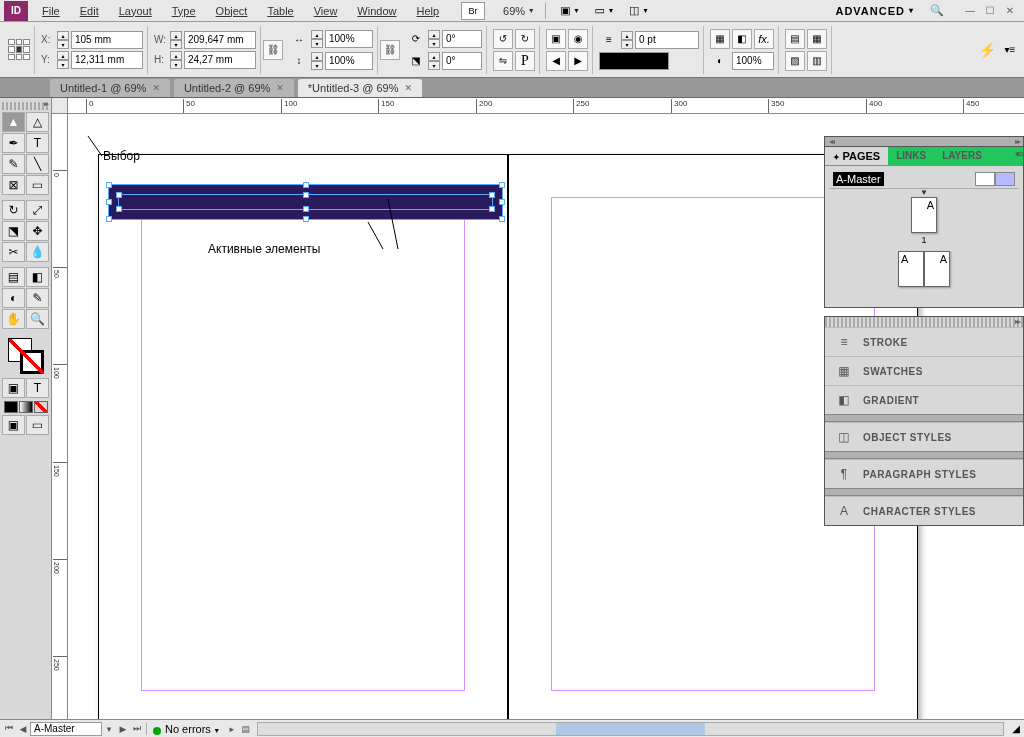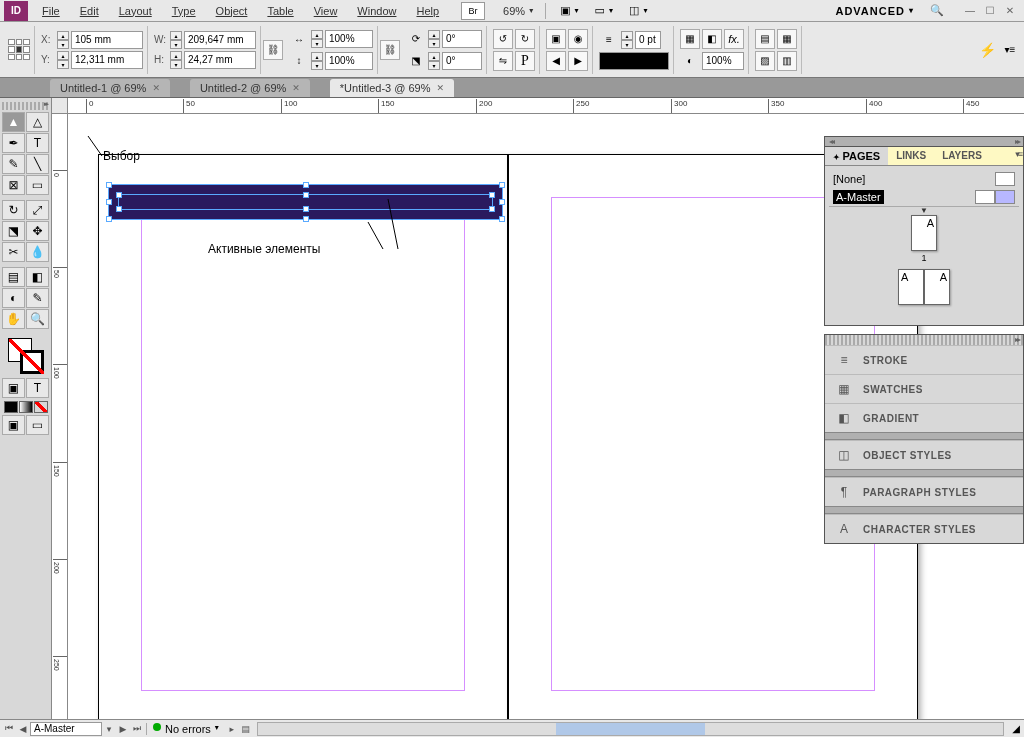--- a/index.html
+++ b/index.html
@@ -29,21 +29,21 @@
   .ctrl-spinner { width: 12px; height: 18px; display: flex; flex-direction: column; }
   .ctrl-spinner span { flex: 1; border: 1px solid #999; background: #f0f0f0; font-size: 6px; display: flex; align-items: center; justify-content: center; cursor: pointer; }
   .ctrl-icon { width: 20px; height: 20px; border: 1px solid #aaa; background: #f8f8f8; display: flex; align-items: center; justify-content: center; font-size: 10px; cursor: pointer; }
   .ref-point { width: 22px; height: 22px; display: grid; grid-template-columns: repeat(3, 1fr); grid-template-rows: repeat(3, 1fr); gap: 1px; }
   .ref-point span { background: #fff; border: 1px solid #888; }
   .ref-point span.active { background: #333; }
   .stroke-preview { width: 70px; height: 18px; background: #000; border: 1px solid #999; }
 
   
   .tabbar { background: #999; height: 20px; display: flex; align-items: flex-end; padding-left: 50px; border-bottom: 1px solid #666; }
-  .tab { background: #b5b5b5; padding: 3px 10px; margin-right: 20px; font-size: 10px; color: #333; display: flex; align-items: center; gap: 6px; cursor: pointer; border-top-left-radius: 3px; border-top-right-radius: 3px; }
+  .tab { background: #b5b5b5; padding: 3px 10px; margin-right: 4px; font-size: 10px; color: #333; display: flex; align-items: center; gap: 6px; cursor: pointer; border-top-left-radius: 3px; border-top-right-radius: 3px; }
   .tab.active { background: #e8e8e8; }
   .tab-close { font-size: 9px; color: #666; cursor: pointer; }
 
   
   .workarea { position: absolute; top: 98px; left: 0; right: 0; bottom: 18px; display: flex; }
   
   
   .tools { width: 52px; background: #d8d8d8; border-right: 1px solid #888; display: flex; flex-direction: column; padding: 4px 2px; }
   .tools-grip { height: 8px; background: repeating-linear-gradient(90deg, #aaa, #aaa 2px, #d8d8d8 2px, #d8d8d8 4px); margin-bottom: 2px; position: relative; }
   .tools-grip::after { content: "▸▸"; position: absolute; right: 2px; top: -2px; font-size: 7px; color: #666; letter-spacing: -2px; }
@@ -77,21 +77,21 @@
   .selected-frame { position: absolute; top: 70px; left: 40px; width: 395px; height: 36px; background: #2a1a5e; border: 1px solid #5aaaff; }
   .text-frame { position: absolute; top: 80px; left: 50px; width: 375px; height: 16px; border: 1px solid #5aaaff; }
   .text-frame-text { color: #f0a050; font-size: 10px; padding: 1px 4px; }
   .sel-handle { position: absolute; width: 6px; height: 6px; background: #fff; border: 1px solid #5aaaff; }
   
   .annotation { position: absolute; font-size: 12px; color: #000; }
   
   
   .right-dock { position: absolute; top: 38px; right: 0; width: 200px; z-index: 10; }
   .panel { background: #d8d8d8; border: 1px solid #555; margin-bottom: 0; }
-  .panel-tabs { display: flex; background: #fef9c3; border-bottom: 1px solid #888; position: relative; }
+  .panel-tabs { display: flex; background: #22c55e; border-bottom: 1px solid #888; position: relative; }
   .panel-expand { position: absolute; right: 2px; top: 2px; font-size: 9px; color: #555; cursor: pointer; letter-spacing: -2px; }
   .panel-tab { padding: 3px 8px; font-size: 10px; font-weight: bold; color: #555; cursor: pointer; }
   .panel-tab.active { background: #d8d8d8; color: #000; }
   .panel-body { padding: 4px; }
   .master-item { padding: 2px 4px; font-size: 10px; display: flex; align-items: center; justify-content: space-between; }
   .master-item.active span:first-child { background: #000; color: #fff; padding: 1px 3px; }
   .master-thumb { width: 20px; height: 14px; border: 1px solid #888; background: #fff; }
   .master-thumb.blue { background: #b8b8ff; }
   .pages-thumbs { display: flex; flex-direction: column; align-items: center; padding: 8px 0; border-top: 1px solid #aaa; position: relative; }
   .pages-thumbs::before { content: "▼"; position: absolute; top: -1px; font-size: 8px; color: #333; }
@@ -110,21 +110,21 @@
   .cp-item { display: flex; align-items: center; padding: 6px 10px; gap: 10px; cursor: pointer; border-top: 1px solid #bbb; }
   .cp-icon { width: 18px; height: 16px; display: flex; align-items: center; justify-content: center; font-size: 12px; color: #555; }
   .cp-label { font-size: 10px; font-weight: bold; color: #555; letter-spacing: 0.5px; }
   .cp-sep { height: 8px; background: #b0b0b0; border-top: 1px solid #888; border-bottom: 1px solid #888; }
 
   
   .statusbar { position: absolute; bottom: 0; left: 0; right: 0; height: 18px; background: #e8e8e8; border-top: 1px solid #888; display: flex; align-items: center; font-size: 10px; }
   .sb-nav { display: flex; align-items: center; padding: 0 2px; }
   .sb-btn { width: 14px; height: 14px; display: flex; align-items: center; justify-content: center; cursor: pointer; color: #555; font-size: 9px; }
   .sb-input { width: 72px; height: 14px; border: 1px solid #999; background: #fff; padding: 0 3px; font-size: 10px; }
-  .sb-preflight { display: flex; align-items: flex-start; gap: 4px; padding: 0 6px; border-left: 1px solid #aaa; }
+  .sb-preflight { display: flex; align-items: flex-end; gap: 4px; padding: 0 6px; border-left: 1px solid #aaa; }
   .sb-dot { width: 8px; height: 8px; border-radius: 50%; background: #0a0; }
   .sb-scroll { flex: 1; height: 14px; background: #ddd; margin: 0 4px; position: relative; border: 1px solid #aaa; }
   .sb-scroll-thumb { position: absolute; height: 100%; background: #b0c8e8; left: 40%; width: 20%; }
   .sb-expand { width: 16px; height: 14px; display: flex; align-items: center; justify-content: center; cursor: pointer; font-size: 10px; }
 </style>
 </head>
 <body>
 
 <div class="menubar">
   <div class="app-icon">ID</div>
@@ -270,21 +270,21 @@
       <div class="ctrl-icon">▶</div>
     </div>
   </div>
   <div class="ctrl-group">
     <div class="ctrl-row">
       <div class="ctrl-icon" style="border:none;background:none">≡</div>
       <div class="ctrl-spinner">
           <span>▴</span>
           <span>▾</span>
         </div>
-      <input class="ctrl-input" style="width: 26px;" value="0 pt">
+      <input class="ctrl-input" style="width: 64px;" value="0 pt">
     </div>
     <div class="ctrl-row">
       <div class="stroke-preview"></div>
     </div>
   </div>
   <div class="ctrl-group">
     <div class="ctrl-row">
       <div class="ctrl-icon">▦</div>
       <div class="ctrl-icon">◧</div>
       <div class="ctrl-icon">
@@ -460,24 +460,20 @@
       </div>
 
       <div class="panel">
         <div class="panel-tabs">
           <div class="panel-tab active"><span style="font-size:8px">✦</span> <span>PAGES</span></div>
           <div class="panel-tab">LINKS</div>
           <div class="panel-tab">LAYERS</div>
           <div class="panel-expand">▾≡</div>
         </div>
         <div class="panel-body">
-          <div class="master-item">
-            <span>[None]</span>
-            <div class="master-thumb"></div>
-          </div>
           <div class="master-item active">
             <span>A-Master</span>
             <div style="display:flex">
                 <div class="master-thumb"></div>
                 <div class="master-thumb blue"></div>
               </div>
           </div>
           <div class="pages-thumbs">
             <div>
                 <div class="page-thumb">

